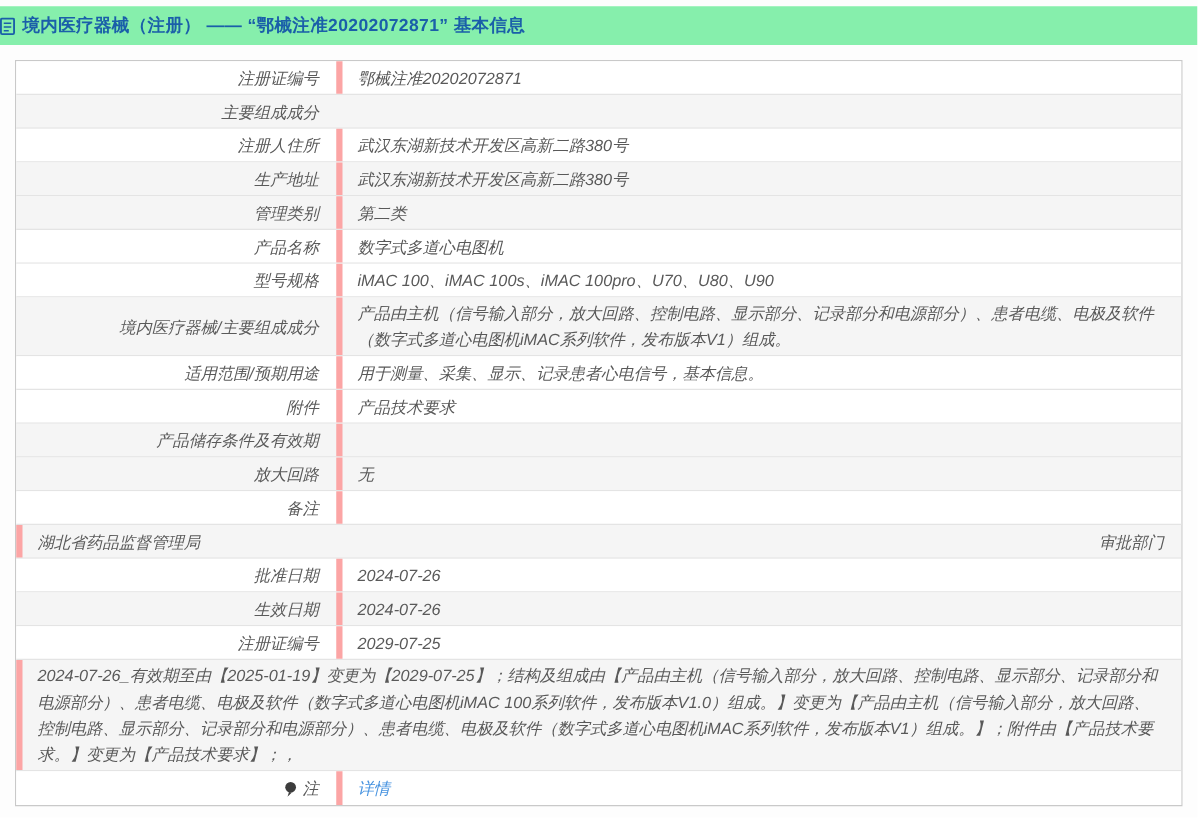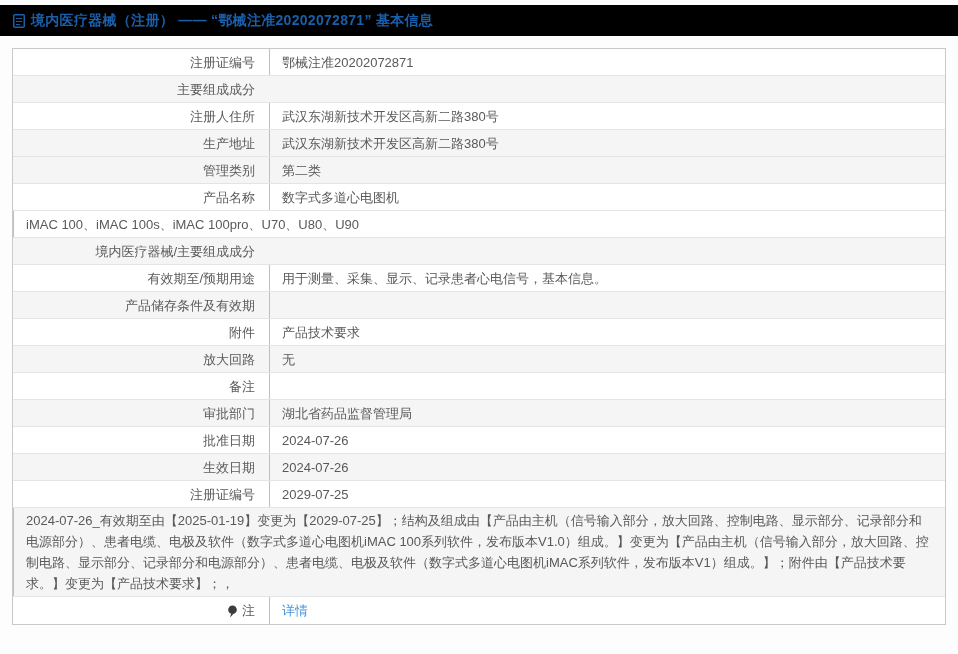--- a/index.html
+++ b/index.html
@@ -9,24 +9,23 @@
     font-family: "Liberation Sans", "DejaVu Sans", sans-serif;
     font-size: 13px;
     color: #595959;
     overflow: hidden;
   }
   * { box-sizing: border-box; }
 
   .header-bar {
     margin-top: 5px;
     height: 31px;
-    background: #000000;
+    background: #86efac;
     display: flex;
     align-items: center;
-    padding-left: 13px;
     gap: 6px;
   }
   .doc-icon { display: inline-flex; align-items: center; }
   .title {
     font-size: 14px;
     font-weight: bold;
     color: #1a5fa9;
     letter-spacing: 0.3px;
   }
 
@@ -42,32 +41,33 @@
     background: #ffffff;
   }
   .row:last-child { border-bottom: none; }
   .row.alt { background: #f5f5f5; }
 
   .cell {
     padding: 2px 12px;
     display: flex;
     align-items: center;
     line-height: 21px;
+    font-style: italic;
   }
   .cell.label {
     width: 256px;
     flex: none;
     justify-content: flex-end;
     text-align: right;
     padding-right: 14px;
     color: #5a5a5a;
   }
   .cell.value {
     flex: 1;
-    border-left: 1px solid #fca5a5;
+    border-left: 5px solid #fca5a5;
     padding-left: 12px;
     padding-right: 14px;
   }
   .link { color: #4793e0; text-decoration: none; cursor: pointer; }
   .pin { display: inline-flex; margin-right: 4px; position: relative; top: 1px; }
 </style>
 </head>
 <body>
 
 <div class="page">
@@ -122,75 +122,81 @@
       </div>
       <div class="row">
         <div class="cell label">
           <span>产品名称</span>
         </div>
         <div class="cell value">
           <span>数字式多道心电图机</span>
         </div>
       </div>
       <div class="row">
+        <div class="cell label">
+          <span>型号规格</span>
+        </div>
         <div class="cell value">
           <span>iMAC 100、iMAC 100s、iMAC 100pro、U70、U80、U90</span>
         </div>
       </div>
       <div class="row alt">
         <div class="cell label">
           <span>境内医疗器械/主要组成成分</span>
         </div>
-      </div>
-      <div class="row">
-        <div class="cell label">
-          <span>有效期至/预期用途</span>
+        <div class="cell value">
+          <span>产品由主机（信号输入部分，放大回路、控制电路、显示部分、记录部分和电源部分）、患者电缆、电极及软件（数字式多道心电图机iMAC系列软件，发布版本V1）组成。</span>
+        </div>
+      </div>
+      <div class="row">
+        <div class="cell label">
+          <span>适用范围/预期用途</span>
         </div>
         <div class="cell value">
           <span>用于测量、采集、显示、记录患者心电信号，基本信息。</span>
         </div>
       </div>
+      <div class="row">
+        <div class="cell label">
+          <span>附件</span>
+        </div>
+        <div class="cell value">
+          <span>产品技术要求</span>
+        </div>
+      </div>
       <div class="row alt">
         <div class="cell label">
           <span>产品储存条件及有效期</span>
         </div>
         <div class="cell value">
           <span></span>
         </div>
       </div>
-      <div class="row">
-        <div class="cell label">
-          <span>附件</span>
-        </div>
-        <div class="cell value">
-          <span>产品技术要求</span>
-        </div>
-      </div>
       <div class="row alt">
         <div class="cell label">
           <span>放大回路</span>
         </div>
         <div class="cell value">
           <span>无</span>
         </div>
       </div>
       <div class="row">
         <div class="cell label">
           <span>备注</span>
         </div>
         <div class="cell value">
           <span></span>
         </div>
       </div>
       <div class="row alt">
+        <div class="cell value">
+          <span>湖北省药品监督管理局</span>
+        </div>
         <div class="cell label">
           <span>审批部门</span>
-        </div>
-        <div class="cell value">
-          <span>湖北省药品监督管理局</span>
         </div>
       </div>
       <div class="row">
         <div class="cell label">
           <span>批准日期</span>
         </div>
         <div class="cell value">
           <span>2024-07-26</span>
         </div>
       </div>

